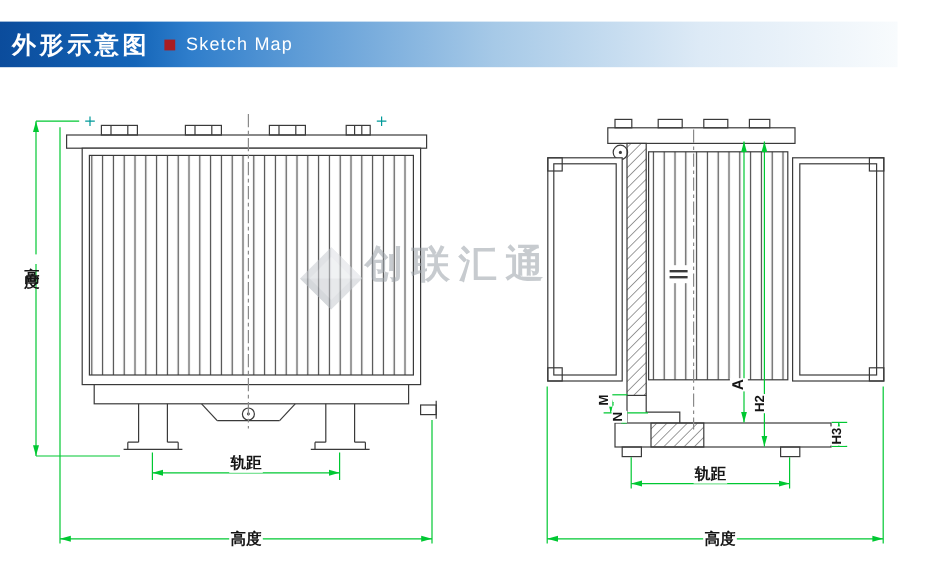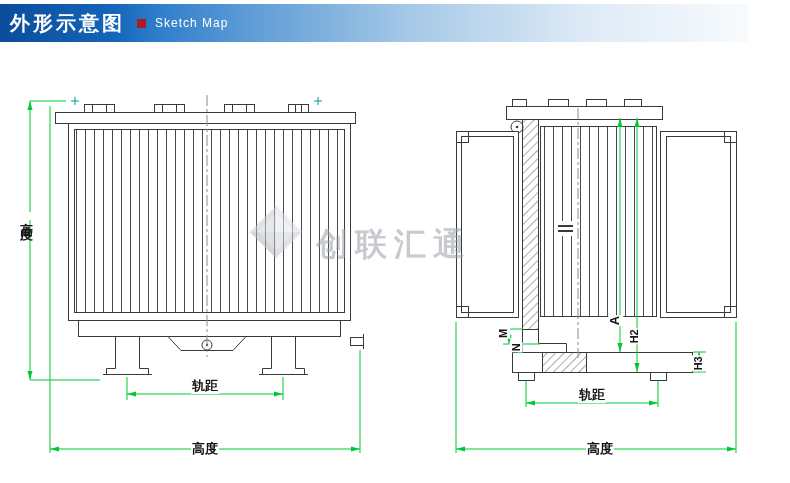--- a/index.html
+++ b/index.html
@@ -1,27 +1,27 @@
 <!DOCTYPE html>
 <html><head>
 <meta charset="utf-8">
 <style>
   *{margin:0;padding:0;box-sizing:border-box}
   body{font-family:"Liberation Sans","DejaVu Sans",sans-serif;background:#fff}
   #screen{position:relative;width:790px;height:483px;background:#fff;overflow:hidden}
 
-  .hdr{position:absolute;left:0;top:4px;width:748px;height:38px;display:flex;align-items:center;z-index:5;
+  .hdr{position:absolute;left:0;top:18px;width:748px;height:38px;display:flex;align-items:center;z-index:5;
        background:linear-gradient(90deg,#0b4c9c 0%,#1465b8 15%,#2e7dcb 21%,#5d9bd6 33%,#a6c9e7 55%,#ddeaf6 78%,#f8fbfd 100%)}
   .hdr-title{font-size:20px;font-weight:bold;color:#fff;letter-spacing:3px;margin-left:10px}
   .hdr-accent{width:9px;height:9px;background:#a91d22;margin:0 9px 0 12px}
-  .hdr-sub{font-size:12px;color:#fff;letter-spacing:1px}
+  .hdr-sub{font-size:15px;color:#fff;letter-spacing:1px}
 
   #drawing{position:absolute;left:0;top:0;z-index:2}
 
-  .wm{position:absolute;left:248px;top:204px;display:flex;align-items:flex-end;gap:12px;opacity:.55;z-index:3;pointer-events:none}
+  .wm{position:absolute;left:248px;top:204px;display:flex;align-items:flex-start;opacity:.55;z-index:3;pointer-events:none}
   .wm-cn{font-size:32px;font-weight:bold;color:#9aa1a8;letter-spacing:7px;line-height:1}
   .wm-en{font-size:10px;color:#9aa1a8;letter-spacing:3.5px;margin-top:6px}
 
   .lab{position:absolute;font-size:13px;font-weight:600;color:#151515;z-index:4;white-space:nowrap;background:#fff;padding:0 1px;line-height:1.15}
   .lab.vert{writing-mode:vertical-rl;text-orientation:upright;letter-spacing:4px}
   .lab.rot{transform:rotate(-90deg);transform-origin:center}
   .lab.small{font-size:11px}
   .lab.ctr{transform:translateX(-50%)}
 </style>
 </head>

